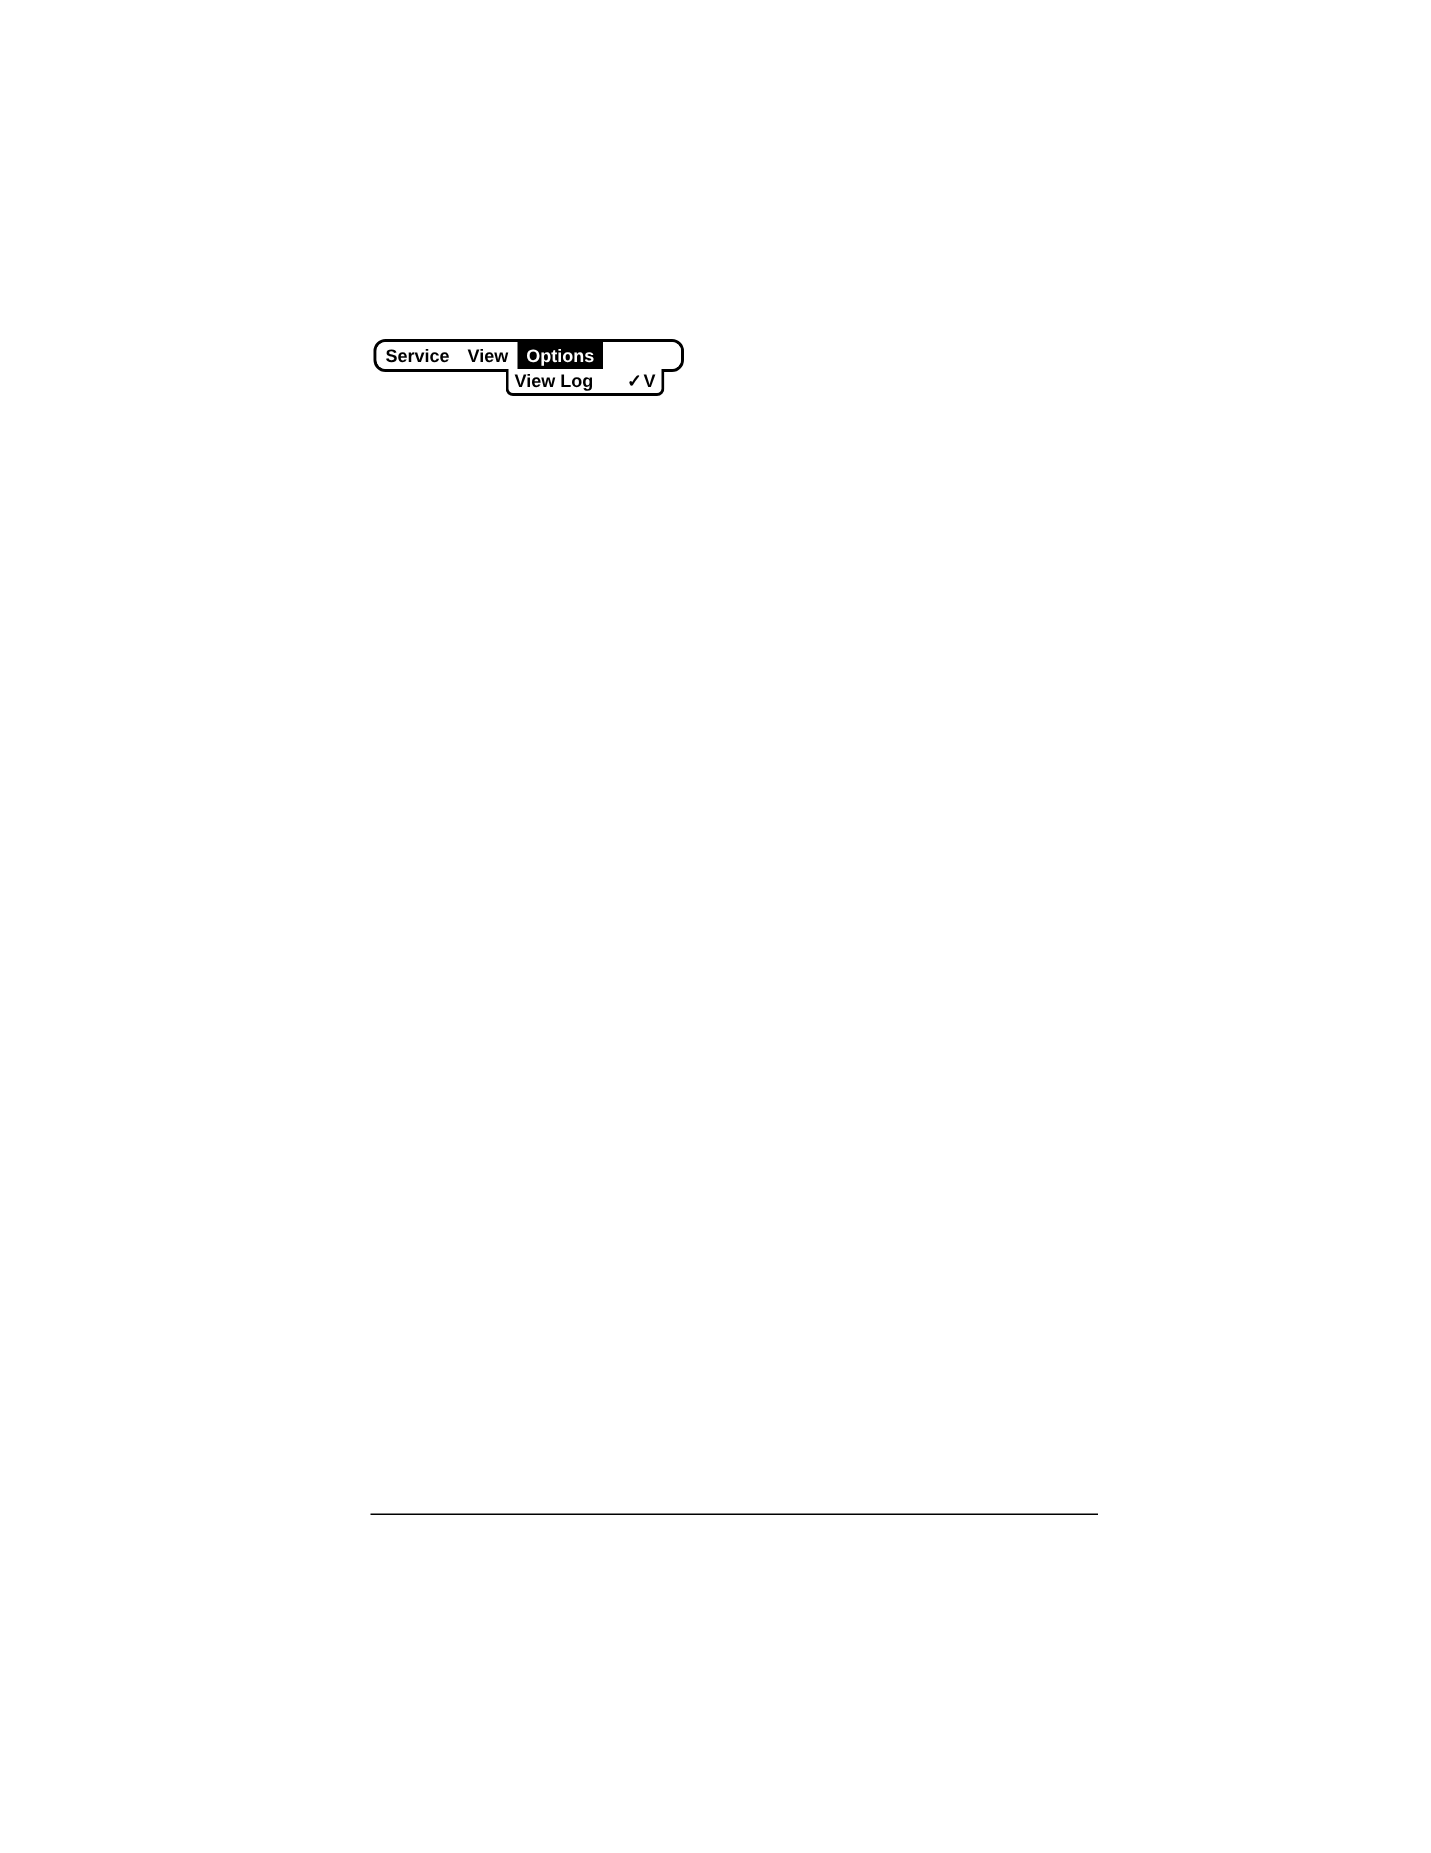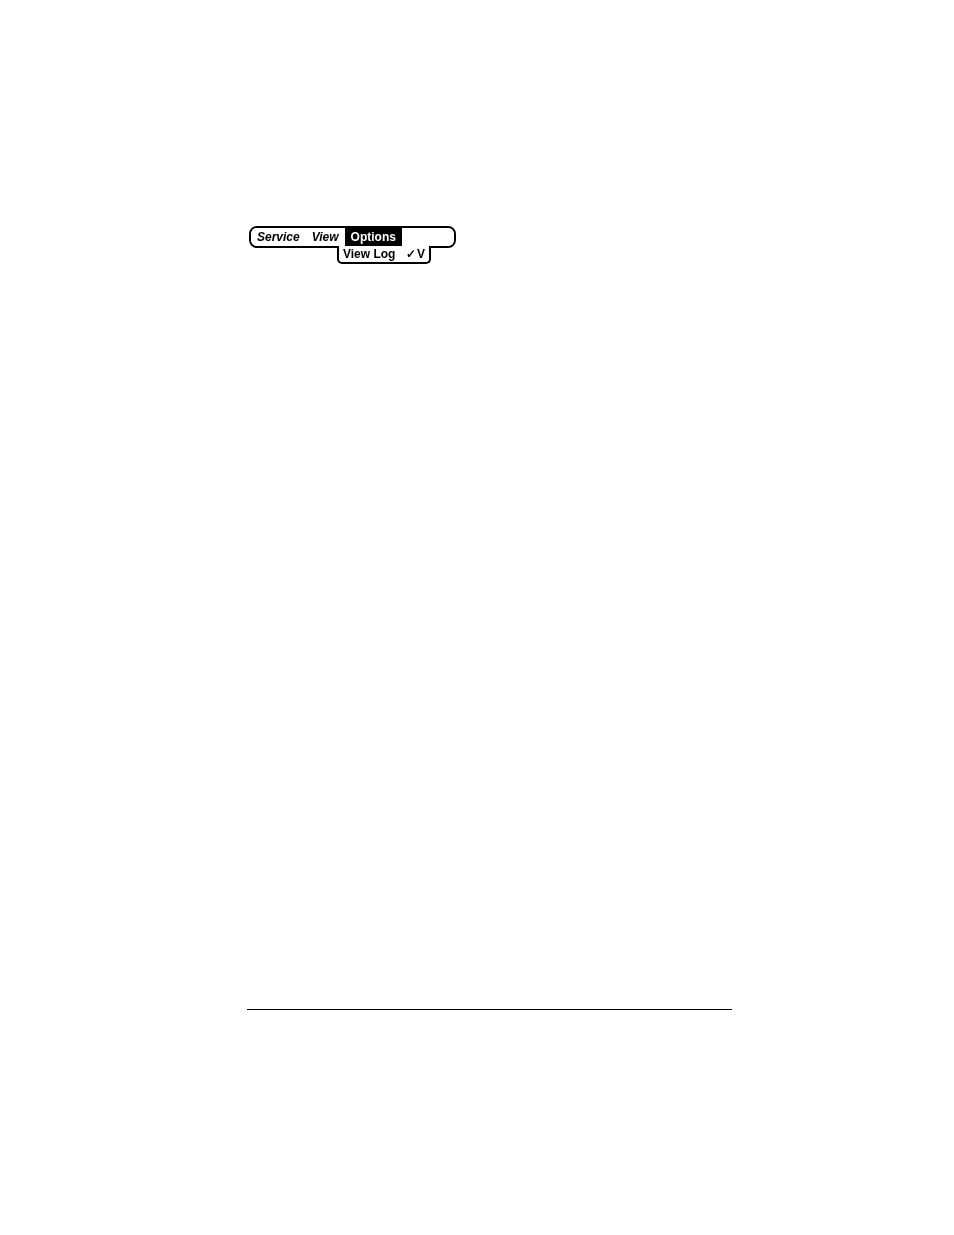--- a/index.html
+++ b/index.html
@@ -29,39 +29,38 @@
       font-size: 12px;
       font-weight: bold;
       line-height: 18px;
       padding: 0 6px;
       cursor: pointer;
       white-space: nowrap;
     }
     .menu-item.normal {
       background: #fff;
       color: #000;
-      font-style: italic;
     }
     .menu-item.selected {
       background: #000;
       color: #fff;
     }
     .menu-item.blank {
       width: 40px;
       background: #fff;
     }
     .dropdown {
       position: absolute;
       left: 88px;
       top: 20px;
       border: 2px solid #000;
       border-top: none;
       border-radius: 0 0 5px 5px;
       background: #fff;
-      width: 94px;
+      width: 106px;
       box-sizing: border-box;
     }
     .dropdown-item {
       display: flex;
       justify-content: space-between;
       align-items: center;
       font-size: 12px;
       font-weight: bold;
       line-height: 16px;
       padding: 0 4px;

